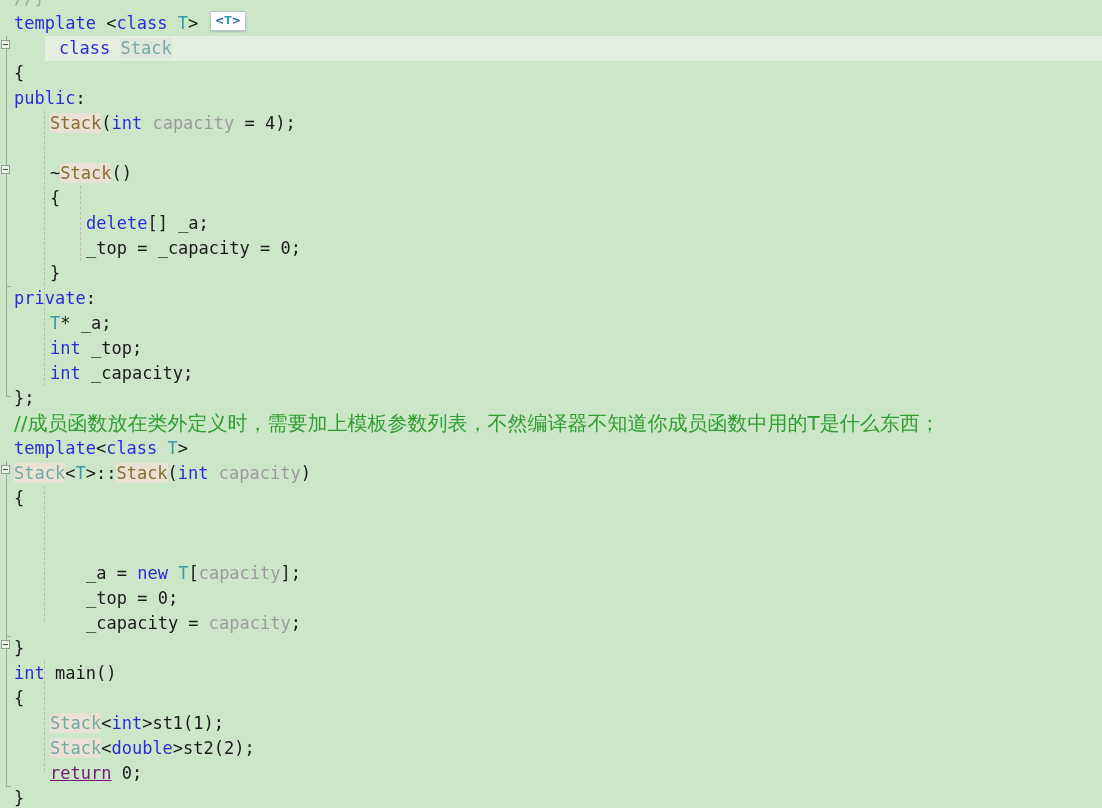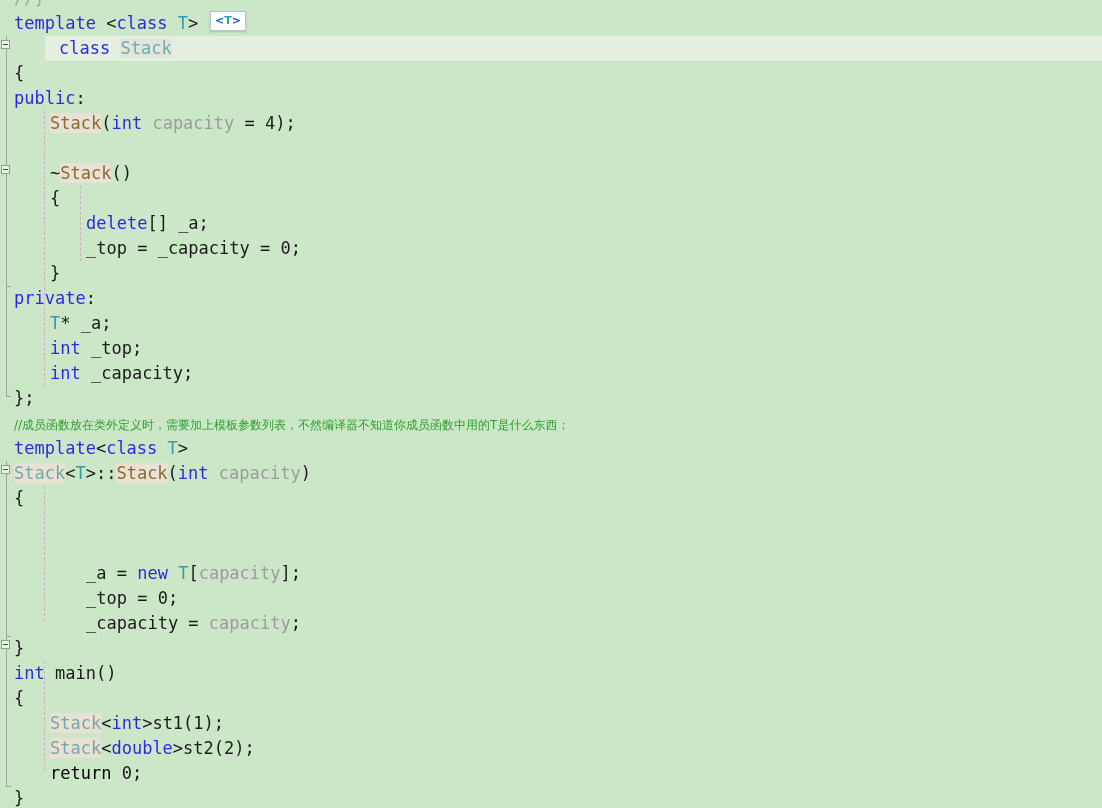--- a/index.html
+++ b/index.html
@@ -40,31 +40,31 @@
     position:absolute;left:0;width:1102px;height:25px;
     padding-left:14px;box-sizing:border-box;
   }
   .line.current{background:#e4efe0;margin-left:45px;}
   
   .iguide{
     position:absolute;width:0;border-left:1px dashed #c6b4b4;
   }
   
   .kw    {color:#2a2ae0;}           
-  .kw2   {color:#000000;}           
+  .kw2   {color:#701a75;text-decoration:underline;}           
   .typ   {color:#3a9aa8;}           
   .cls   {color:#74a8a8;}           
   .fn    {color:#8a6a33;}           
   .param {color:#9b9b9b;}           
   .txt   {color:#1a1a1a;}           
   .cmt   {color:#2f9e2f;}           
   .cmtd  {color:#9aab9a;}           
   .hl    {background:#e9e2d4;}      
   .hl2   {background:#dfe7dc;}      
-  .cn    {font-family:"DejaVu Sans","Liberation Sans",sans-serif;font-size:12px;}
+  .cn    {font-family:"DejaVu Sans","Liberation Sans",sans-serif;font-size:20px;}
   
   .badge{
     position:absolute;
     background:#ffffff;border:1px solid #b9c4cf;
     font-family:"DejaVu Sans","Liberation Sans",sans-serif;
     font-size:11px;font-weight:bold;line-height:1;
     padding:3px 4px 4px 4px;
     box-shadow:0 1px 2px rgba(0,0,0,.18);
     letter-spacing:0px;
   }

